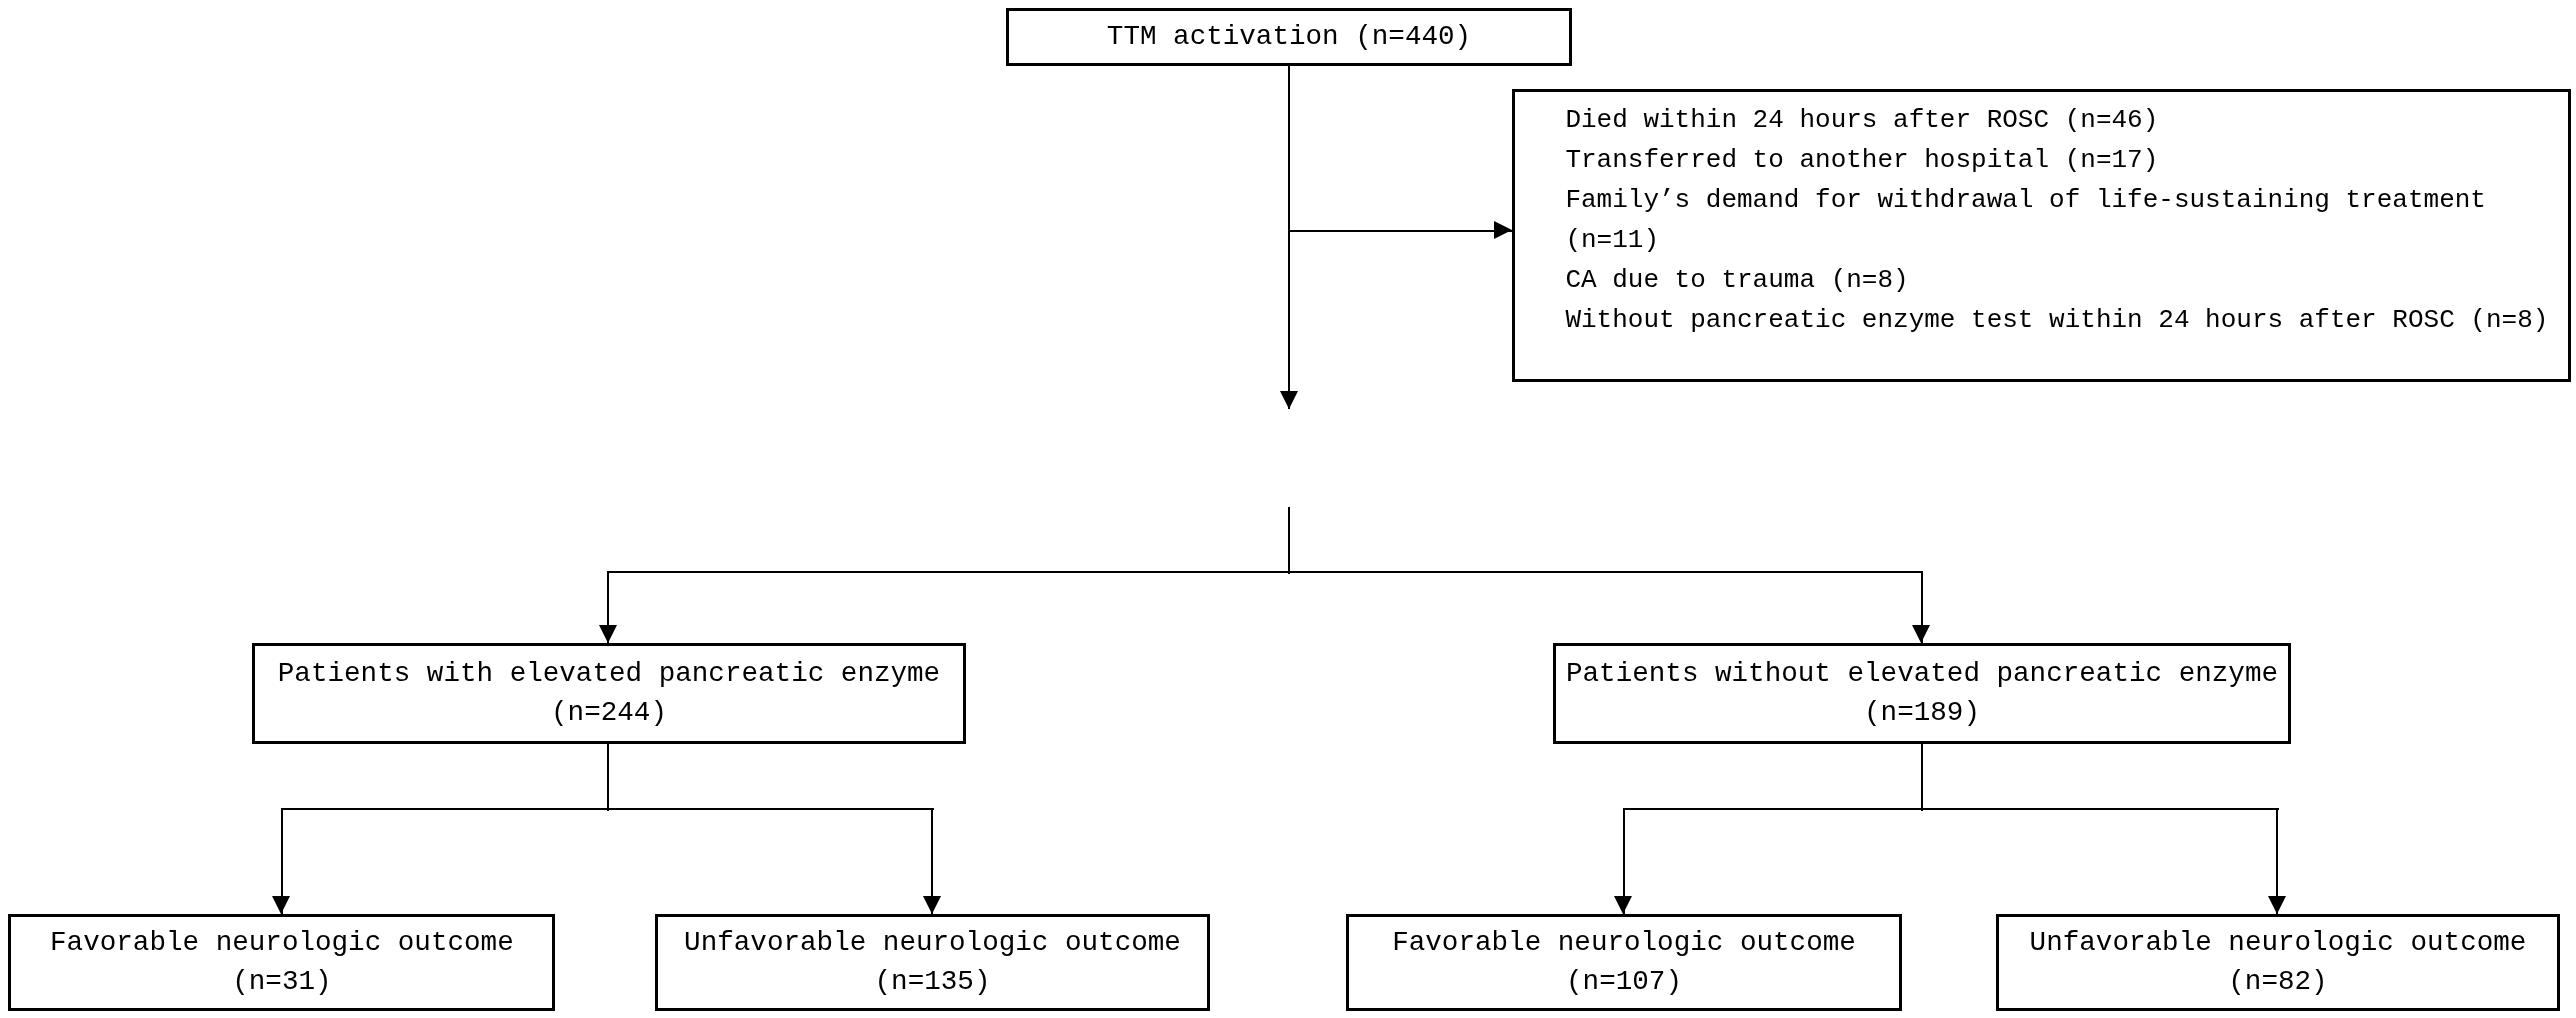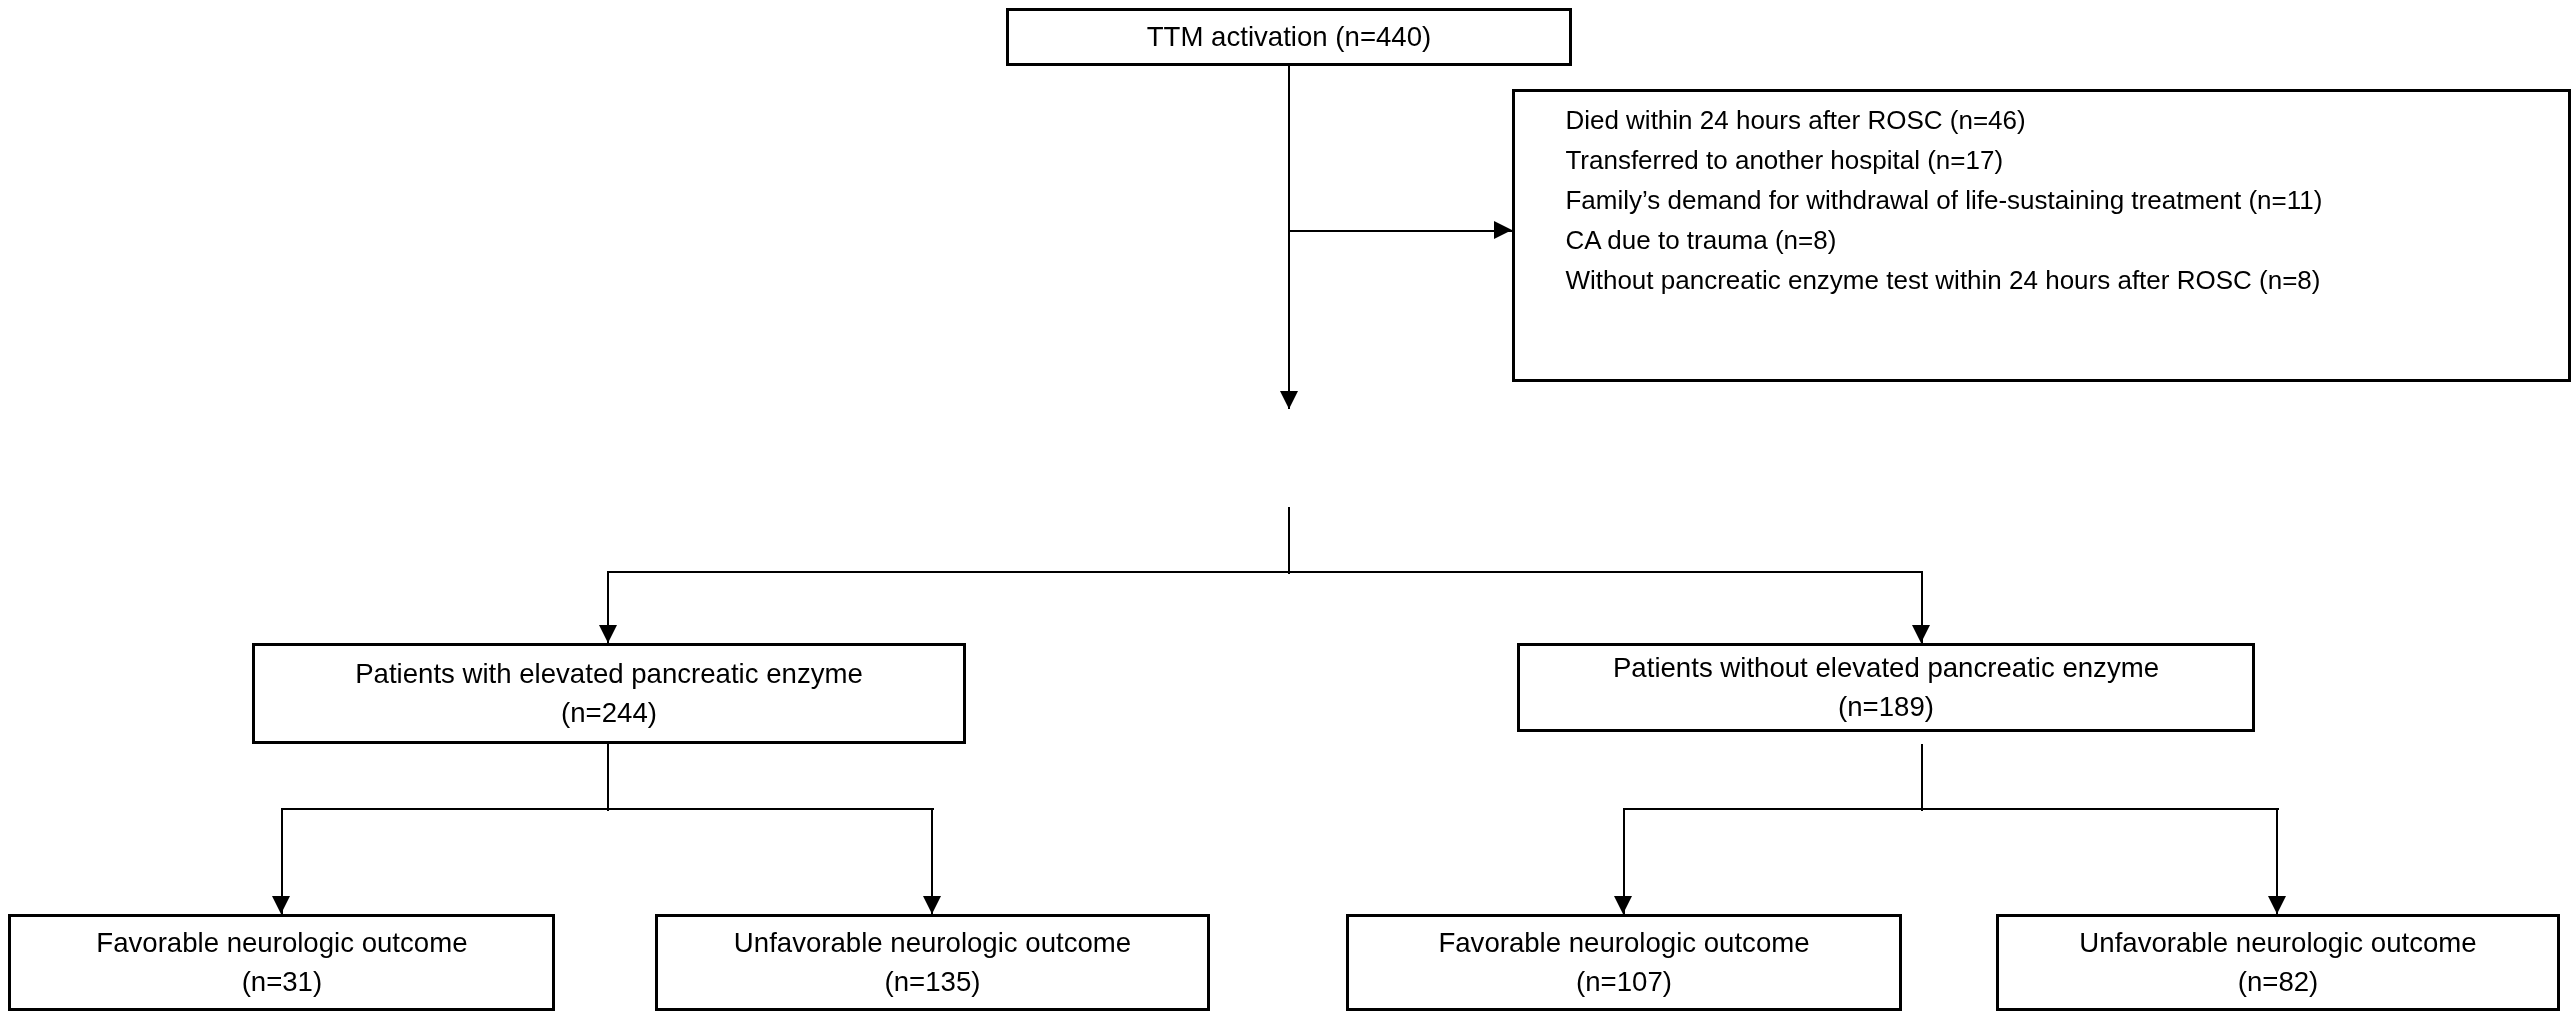--- a/index.html
+++ b/index.html
@@ -20,20 +20,21 @@
     overflow: hidden;
   }
 
   .node {
     position: absolute;
     background: var(--box-bg);
     border: 3px solid var(--box-border);
     color: var(--text);
     font-size: 27.6px;
     line-height: 1.38;
+    font-family: Liberation Mono, monospace;
   }
   .node.center {
     display: flex;
     flex-direction: column;
     align-items: center;
     justify-content: center;
     text-align: center;
   }
   .node.excl {
     font-size: 26px;
@@ -77,21 +78,21 @@
     <div class="excl-item">CA due to trauma (n=8)</div>
     <div class="excl-item">Without pancreatic enzyme test within 24 hours after ROSC (n=8)</div>
   </div>
 
 
   <div class="node center" style="left:252px; top:643px; width:714px; height:101px;">
     <span>Patients with elevated pancreatic enzyme</span>
     <span>(n=244)</span>
   </div>
 
-  <div class="node center" style="left:1517px; top:643px; width:738px; height:89px;text-align:center;">
+  <div class="node center" style="left:1553px; top:643px; width:738px; height:101px;text-align:center;">
     <span>Patients without elevated pancreatic enzyme</span>
     <span>(n=189)</span>
   </div>
 
   <div class="node center" style="left:8.4px; top:914px; width:547px; height:97px;">
     <span>Favorable neurologic outcome</span>
     <span>(n=31)</span>
   </div>
 
   <div class="node center" style="left:655px; top:914px; width:555px; height:97px;">

